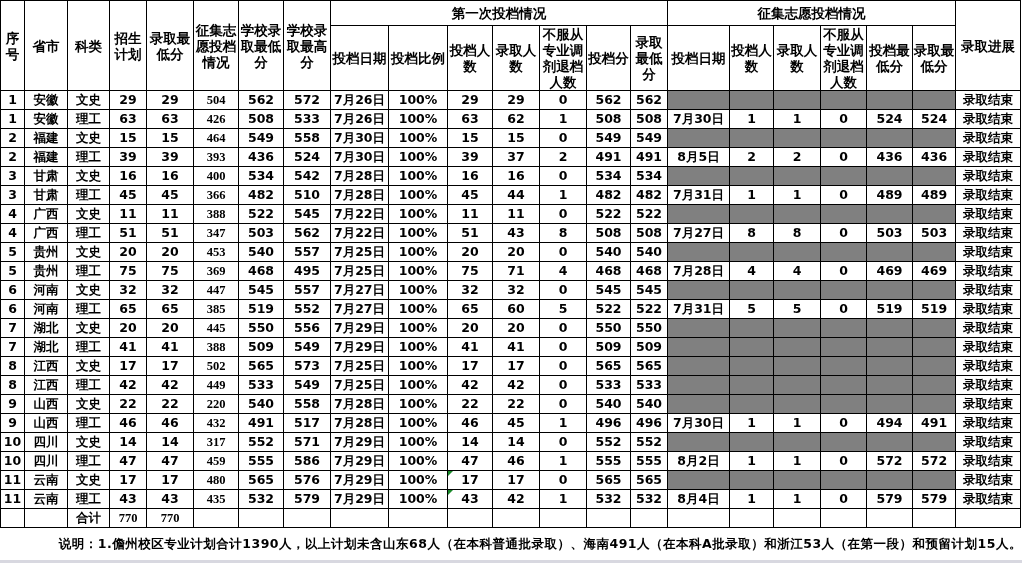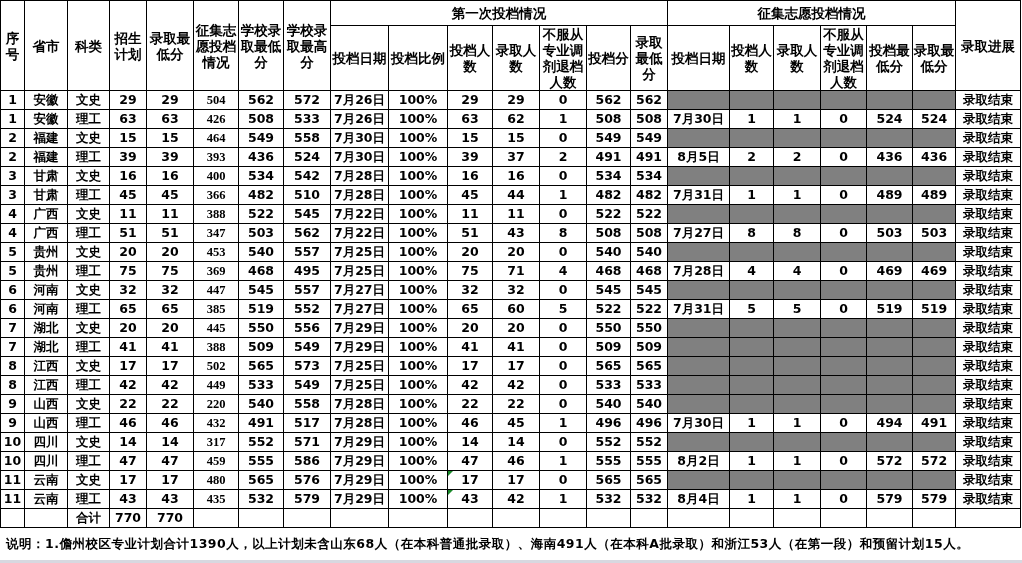--- a/index.html
+++ b/index.html
@@ -11,22 +11,22 @@
   th.grp { height:24px; font-size:14px; }
   th.sub { height:62px; }
   th.small { font-size:11px; line-height:13px; font-weight:bold; }
   td { height:18px; }
   td.ctl { font-family:Liberation Serif, serif; font-size:15px; font-weight:normal; }
   td.light { font-weight:normal; }
   td.gray { background:#808080; }
   td.status { font-size:11px; }
   td.flag { position:relative; }
   td.flag::before { content:""; position:absolute; left:0; top:0; width:0; height:0; border-top:5px solid #1a8a2a; border-right:5px solid transparent; }
-  tr.total td { height:18px; }
-  .note { position:absolute; left:0; top:529px; width:1022px; height:34px; background:#fff; border-bottom:3px solid #d8d8e0; font-weight:bold; font-size:12.5px; line-height:30px; padding-left:6px; box-sizing:border-box; letter-spacing:0.5px; white-space:nowrap; }
+  tr.total td { height:18px;font-family:Liberation Serif, serif; }
+  .note { position:absolute; left:0; top:529px; width:1022px; height:34px; background:#fff; border-bottom:3px solid #d8d8e0; font-weight:bold; font-size:12.5px; line-height:30px; padding-left:6px; box-sizing:border-box; letter-spacing:0.5px; white-space:nowrap;text-align:right; }
 </style>
 </head>
 <body>
 
 <div class="wrap">
   <table class="grid">
     <colgroup>
       <col style="width:24px">
         <col style="width:43px">
         <col style="width:42px">

